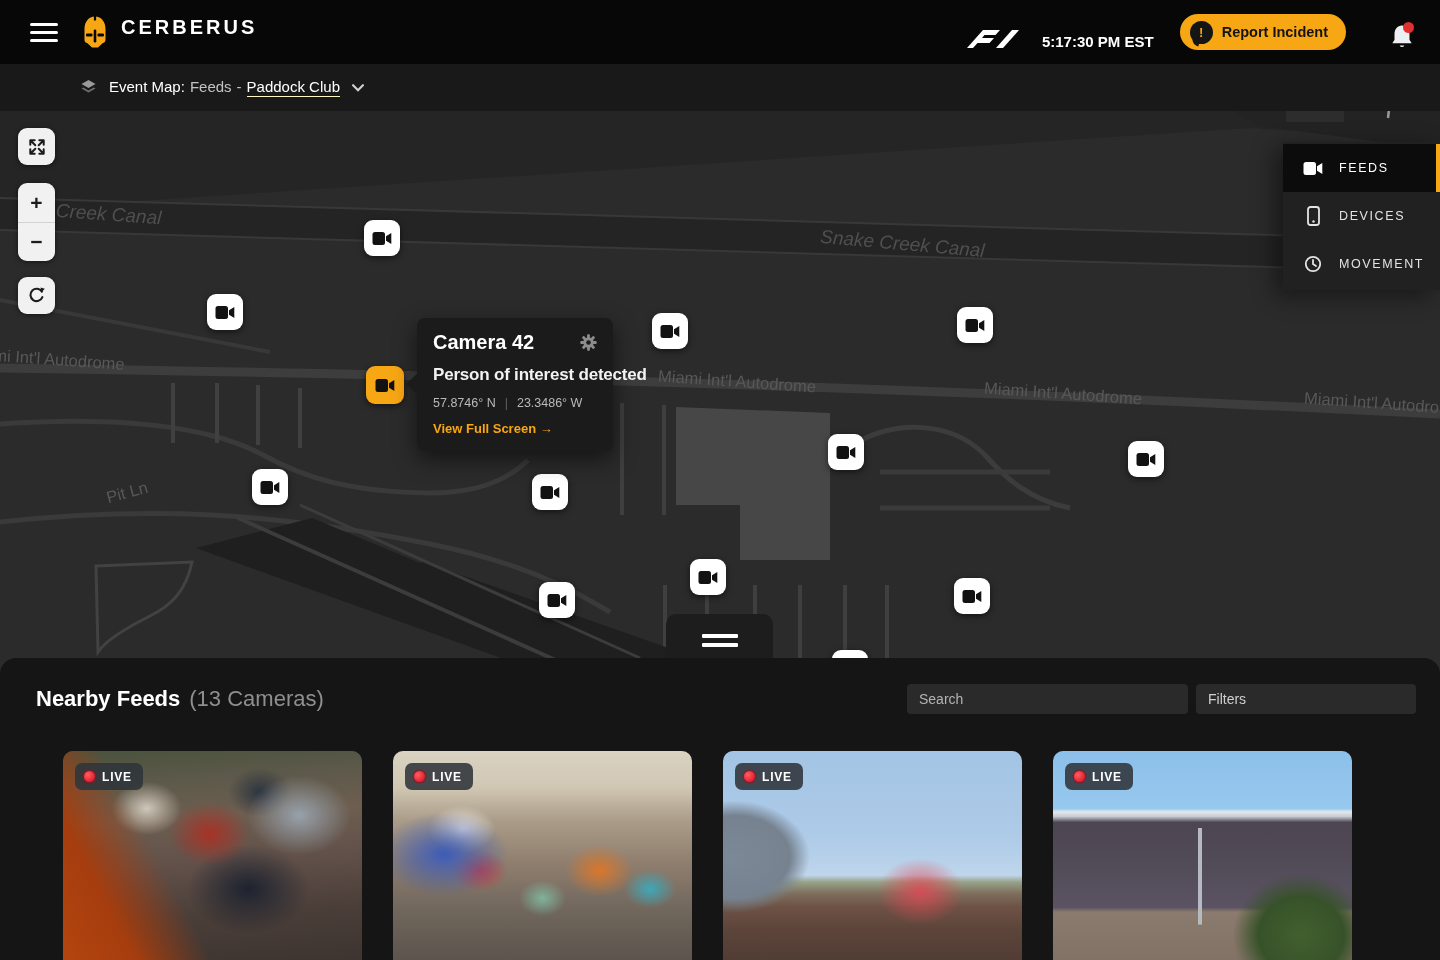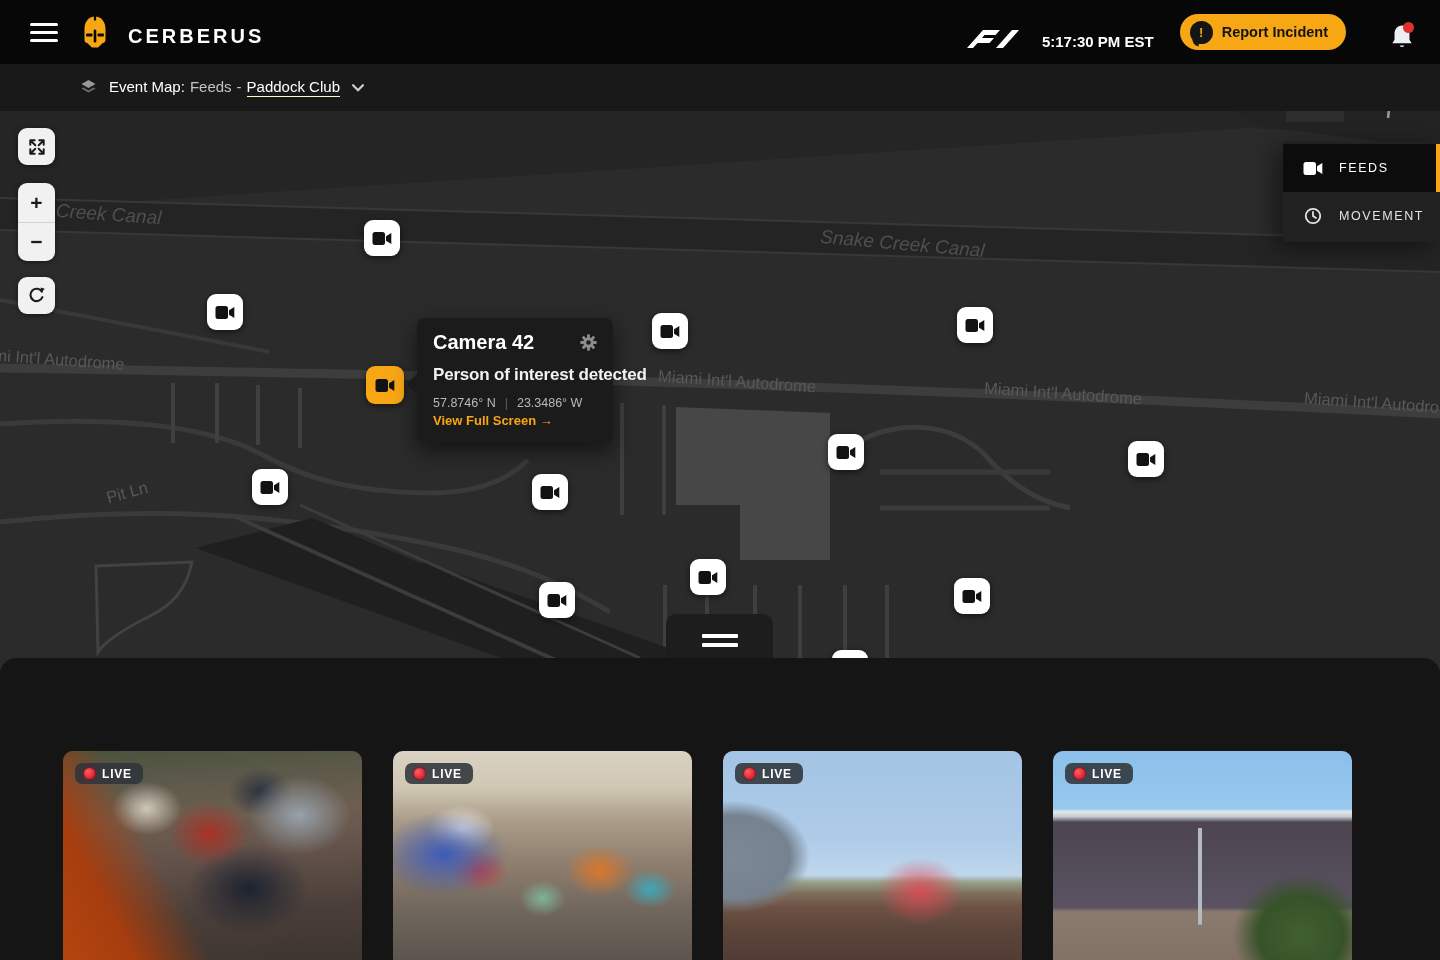--- a/index.html
+++ b/index.html
@@ -5,21 +5,21 @@
   html,body{margin:0;padding:0;background:#000;overflow:hidden;}
   .stage{position:relative;width:1440px;height:960px;overflow:hidden;background:#2b2b2b;
          font-family:"Liberation Sans","DejaVu Sans",sans-serif;-webkit-font-smoothing:antialiased;}
 
   
   .topbar{position:absolute;left:0;top:0;width:100%;height:64px;background:#070707;
           display:flex;align-items:center;z-index:40;box-sizing:border-box;}
   .hamburger{margin-left:30px;width:28px;height:19px;display:flex;flex-direction:column;
              justify-content:space-between;cursor:pointer;}
   .hamburger span{display:block;width:28px;height:3px;background:#fff;border-radius:1.5px;}
-  .brand{display:flex;align-items:flex-end;gap:20px;margin-left:24px;}
+  .brand{display:flex;align-items:flex-start;gap:13px;margin-left:24px;}
   .brand-name{font-size:20px;font-weight:800;letter-spacing:3px;color:#fff;}
   .topbar-right{margin-left:auto;display:flex;align-items:flex-end;margin-right:26px;}
   .f1-logo{margin-right:22px;display:flex;align-items:center;}
   .clock{font-size:15px;font-weight:700;color:#fff;margin-right:26px;white-space:nowrap;}
   .report-btn{height:36px;background:#F7A614;border:none;border-radius:18px;display:flex;
               align-items:center;gap:9px;padding:0 18px 0 10px;cursor:pointer;margin-right:44px;}
   .report-ico{width:23px;height:23px;background:#151515;border-radius:50%;position:relative;
               display:flex;align-items:center;justify-content:center;color:#F7A614;
               font-weight:800;font-size:13px;}
   .report-ico::after{content:"";position:absolute;left:2px;bottom:-2px;width:7px;height:7px;
@@ -70,21 +70,21 @@
   .tooltip::before{content:"";position:absolute;left:-11px;top:56px;width:0;height:0;
            border-top:10px solid transparent;border-bottom:10px solid transparent;
            border-right:11px solid #1b1b1b;}
   .tt-head{display:flex;justify-content:space-between;align-items:center;}
   .tt-title{font-size:20px;font-weight:700;color:#fff;}
   .tt-gear{cursor:pointer;display:flex;}
   .tt-alert{margin-top:11px;font-size:17px;font-weight:700;color:#f2f2f2;
             letter-spacing:-.2px;white-space:nowrap;}
   .tt-coords{margin-top:11px;display:flex;align-items:center;font-size:12.5px;color:#b9b9b9;}
   .tt-sep{margin:0 9px;color:#5f5f5f;}
-  .tt-cta{margin-top:3px;font-size:13px;font-weight:700;color:#F7A614;cursor:pointer;}
+  .tt-cta{margin-top:11px;font-size:13px;font-weight:700;color:#F7A614;cursor:pointer;}
 
   
   .side-menu{position:absolute;left:1283px;top:142px;width:157px;background:#212121;z-index:30;
              padding:2px 0;box-shadow:-8px 6px 22px rgba(0,0,0,.45);}
   .menu-item{height:48px;display:flex;align-items:center;gap:15px;padding-left:19px;cursor:pointer;
              position:relative;color:#e3e3e3;}
   .menu-item.active{background:#0c0c0c;color:#fff;}
   .menu-item.active::after{content:"";position:absolute;right:0;top:0;bottom:0;width:4px;background:#F7A614;}
   .menu-label{font-size:12.5px;letter-spacing:1.6px;font-weight:500;}
   .menu-ico{width:22px;display:flex;justify-content:center;}
@@ -125,21 +125,21 @@
   .photo-3{background-image:
     radial-gradient(62px 48px at 66% 61%,rgba(224,72,84,.85) 0%,rgba(224,72,84,0) 70%),
     radial-gradient(100px 75px at 4% 46%,#7b8896 0%,#76828f 55%,rgba(118,130,143,0) 75%),
     linear-gradient(180deg,#a3c4e4 0%,#aecbe8 38%,#bfd6ec 54%,#97a289 57%,#7e6e5c 62%,#6d5144 68%,#5c443a 78%,#4a3830 100%);}
   .photo-4{background-image:
     radial-gradient(95px 85px at 83% 80%,#41602f 0%,#375229 45%,rgba(55,82,41,0) 72%),
     linear-gradient(#b4bac0,#b4bac0),
     linear-gradient(180deg,#8cc0ea 0%,#97c8ee 25%,#e2e8ec 26.5%,#c6cbd1 28.5%,#4d4651 31%,#524b58 50%,#5b5362 68%,#8b7b6e 70%,#7e6d61 100%);
     background-size:100% 100%,4px 42%,100% 100%;
     background-position:0 0,49% 58%,0 0;}
-  .live-badge{position:absolute;left:12px;top:12px;height:21px;background:rgba(47,52,58,.88);
+  .live-badge{position:absolute;left:12px;top:12px;height:27px;background:rgba(47,52,58,.88);
               border-radius:7px;display:flex;align-items:center;gap:7px;padding:0 11px 0 9px;}
   .live-dot{width:11px;height:11px;border-radius:50%;
             background:radial-gradient(circle at 35% 35%,#ff6060,#e11d2e 72%);
             box-shadow:0 0 0 1.5px rgba(150,18,38,.65);}
   .live-text{font-size:12px;font-weight:700;color:#fff;letter-spacing:.8px;}
 </style>
 </head>
 <body>
 
 <div class="stage">
@@ -383,30 +383,47 @@
       <span class="menu-ico">
         <svg width="20" height="15" viewBox="0 0 20 15" fill="#fff">
             <rect x="0.5" y="1" width="12.5" height="13" rx="2.5"></rect>
             <path d="M14 5.2 L19.3 2 V13 L14 9.8 Z"></path>
           </svg>
       </span>
       <span class="menu-label">FEEDS</span>
     </div>
     <div class="menu-item">
       <span class="menu-ico">
+        <svg width="18" height="20" viewBox="0 0 18 20">
+            <rect x="4" y="1" width="11" height="18" rx="2.5" fill="none" stroke="#e3e3e3" stroke-width="1.8"></rect>
+            <circle cx="9.5" cy="15.5" r="1.2" fill="#e3e3e3"></circle>
+          </svg>
+      </span>
+      <span class="menu-label">DEVICES</span>
+    </div>
+    <div class="menu-item">
+      <span class="menu-ico">
         <svg width="18" height="18" viewBox="0 0 18 18">
             <circle cx="9" cy="9" r="7.2" fill="none" stroke="#e3e3e3" stroke-width="1.8"></circle>
             <path d="M9 5 V9 L12 11" stroke="#e3e3e3" stroke-width="1.8" fill="none" stroke-linecap="round"></path>
           </svg>
       </span>
       <span class="menu-label">MOVEMENT</span>
     </div>
   </div>
 
   <div class="feeds-panel">
+    <div class="panel-head">
+      <span class="panel-title">Nearby Feeds</span>
+      <span class="panel-sub">(13 Cameras)</span>
+      <input class="search-input" type="text" placeholder="Search" style="">
+      <div class="filters-box">
+        <span>Filters</span>
+      </div>
+    </div>
     <div class="cards">
       <div class="card">
         <div class="photo photo-1"></div>
         <div class="live-badge">
           <span class="live-dot"></span>
           <span class="live-text">LIVE</span>
         </div>
       </div>
       <div class="card">
         <div class="photo photo-2"></div>

